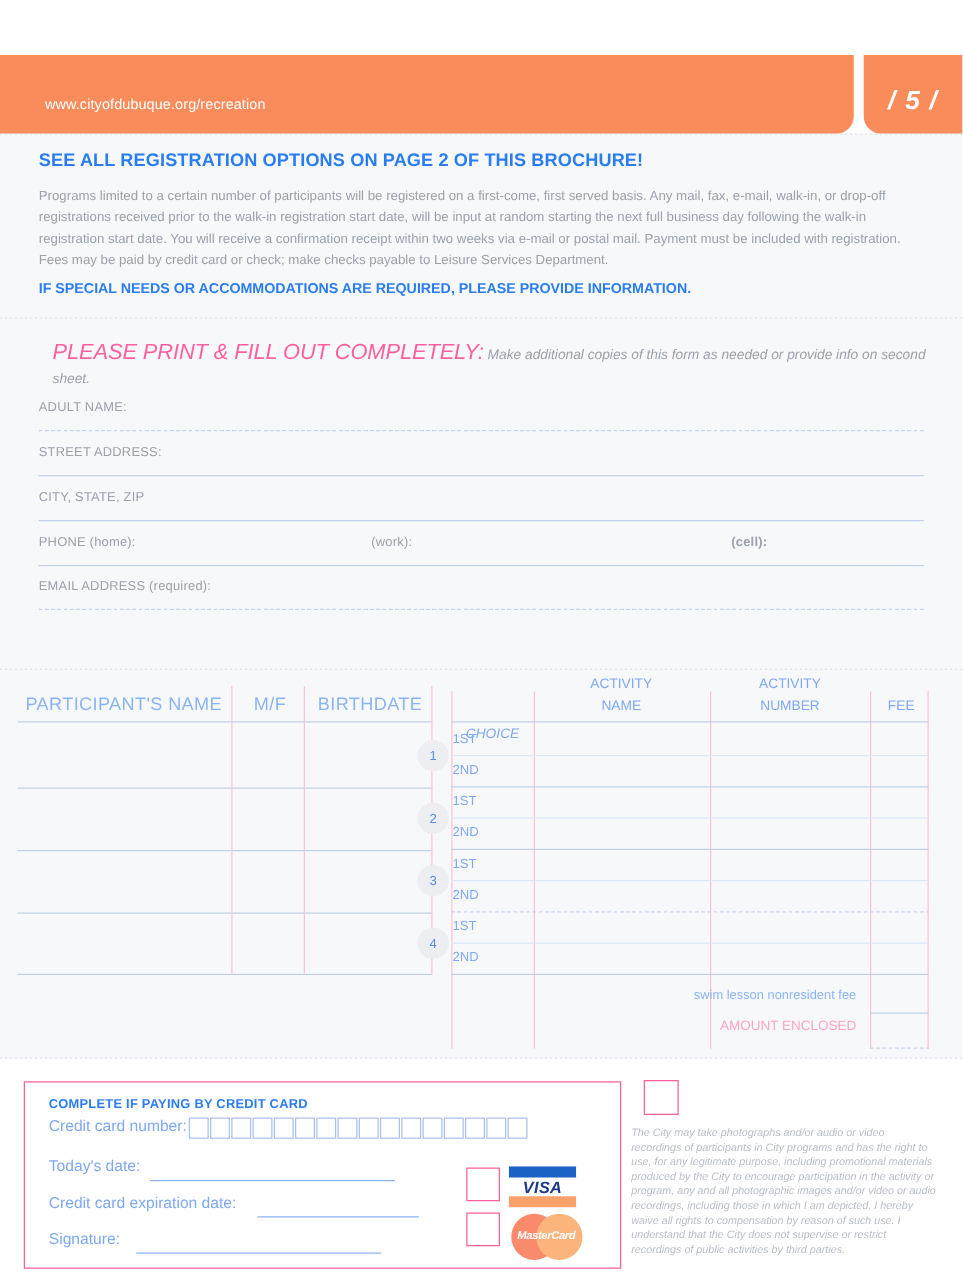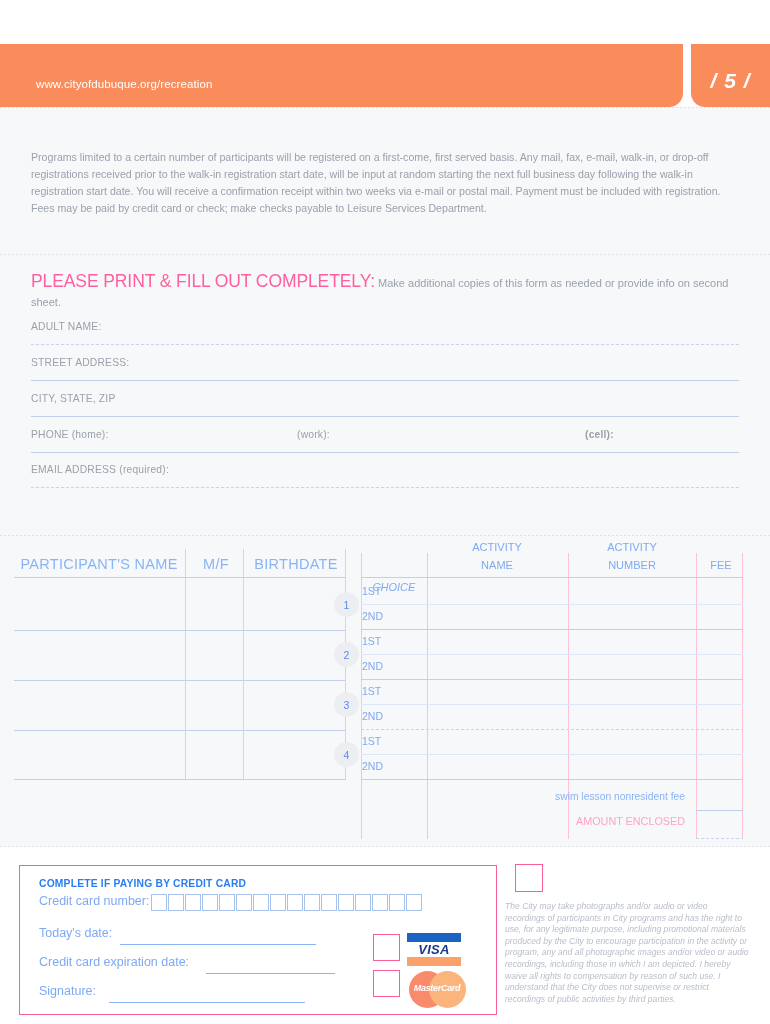--- a/index.html
+++ b/index.html
@@ -73,22 +73,22 @@
     white-space: nowrap;
   }
 
   .rule {
     position: absolute; left: 0; width: 770px; height: 1px;
     background: repeating-linear-gradient(to right,#dfe3ea 0 2px,transparent 2px 4px);
   }
 
   
   .pff {
-    position: absolute; left: 31px; top: 228px; width: 700px;
-    font-size: 11px; color: #9aa1ab; line-height: 19px;
+    position: absolute; left: 42px; top: 228px; width: 700px;
+    font-size: 11px; color: #9aa1ab; line-height: 19px; font-style: italic;
   }
   .pff .big {
     font-size: 17.5px; color: #ff5f9e; font-weight: normal; letter-spacing: -.1px;
   }
   .flabel {
     position: absolute; font-size: 10.3px; color: #9aa1ab; letter-spacing: .2px;
     white-space: nowrap;
   }
   .fline {
     position: absolute; left: 31px; width: 708px; height: 1px;
@@ -200,21 +200,23 @@
     <div class="hdr-bar"></div>
     <div class="hdr-url">www.cityofdubuque.org/recreation</div>
     <div class="hdr-page">
       <div class="hdr-page-num">/ 5 /</div>
     </div>
   </div>
 
   <div class="panel"></div>
   <div class="panel-top-dots"></div>
 
+  <div class="headline">SEE ALL REGISTRATION OPTIONS ON PAGE 2 OF THIS BROCHURE!</div>
   <div class="para">Programs limited to a certain number of participants will be registered on a first-come, first served basis. Any mail, fax, e-mail, walk-in, or drop-off registrations received prior to the walk-in registration start date, will be input at random starting the next full business day following the walk-in registration start date. You will receive a confirmation receipt within two weeks via e-mail or postal mail. Payment must be included with registration. Fees may be paid by credit card or check; make checks payable to Leisure Services Department.</div>
+  <div class="subhead">IF SPECIAL NEEDS OR ACCOMMODATIONS ARE REQUIRED, PLEASE PROVIDE INFORMATION.</div>
 
   <div class="rule" style="top:210px;"></div>
 
   <div class="pff">
     <span class="big">PLEASE PRINT &amp; FILL OUT COMPLETELY:</span><span> Make additional copies of this form as needed or provide info on second sheet.</span>
   </div>
 
   <div class="flabel" style="left:31px; top:277px;">ADULT NAME:</div>
   <div class="fline" style="top:300px;"></div>
 

